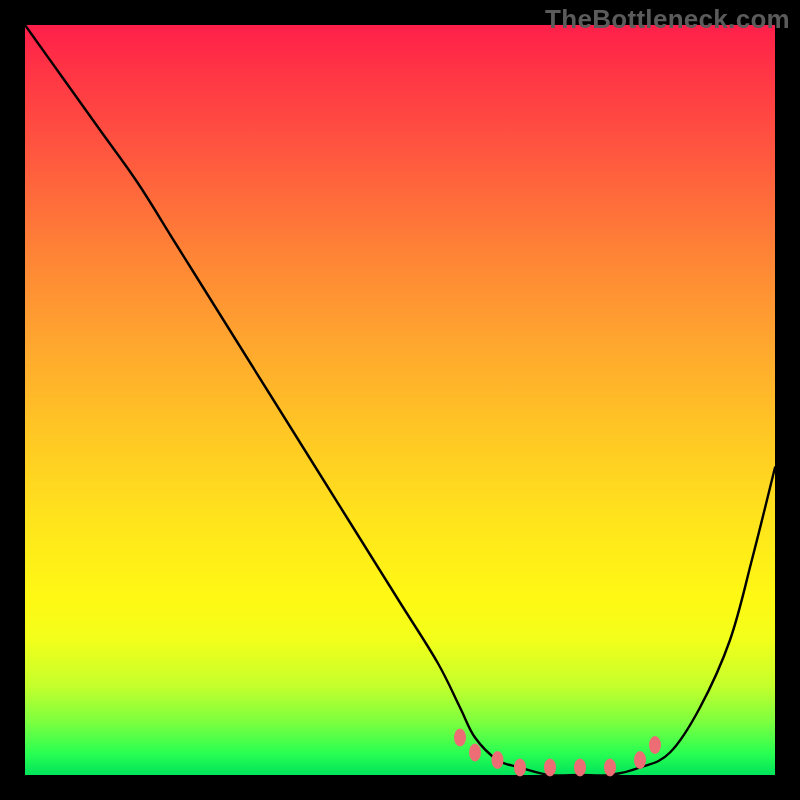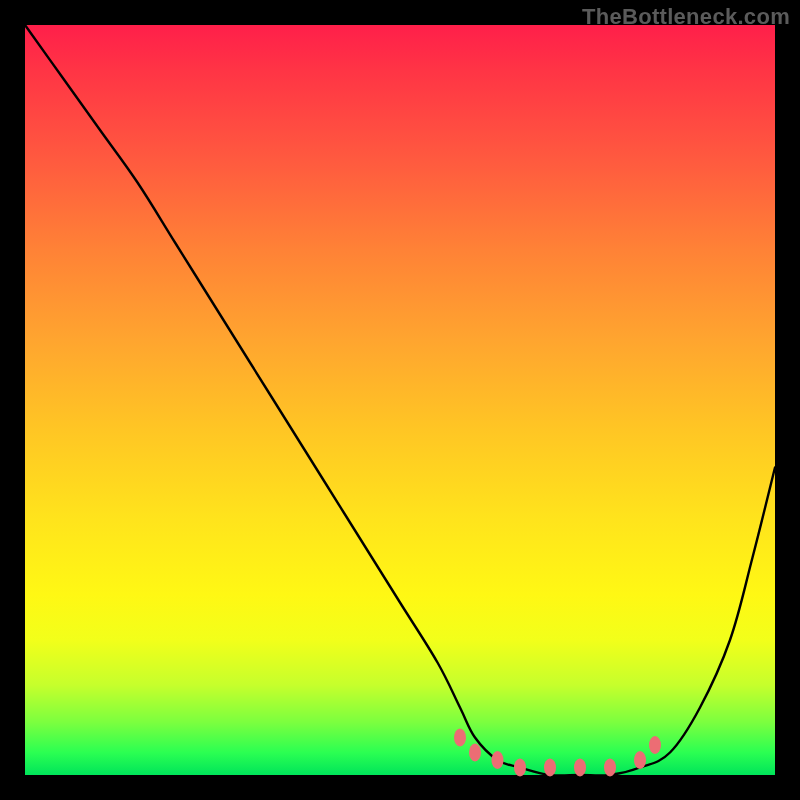--- a/index.html
+++ b/index.html
@@ -15,21 +15,21 @@
     position: relative;
     width: 800px;
     height: 800px;
     background: #000;
   }
   .watermark {
     position: absolute;
     top: 4px;
     right: 10px;
     color: #5b5b5b;
-    font-size: 22px;
+    font-size: 26px;
     font-weight: bold;
     letter-spacing: 0.3px;
     z-index: 10;
   }
   .plot-area {
     position: absolute;
     left: 25px;
     top: 25px;
     width: 750px;
     height: 750px;

